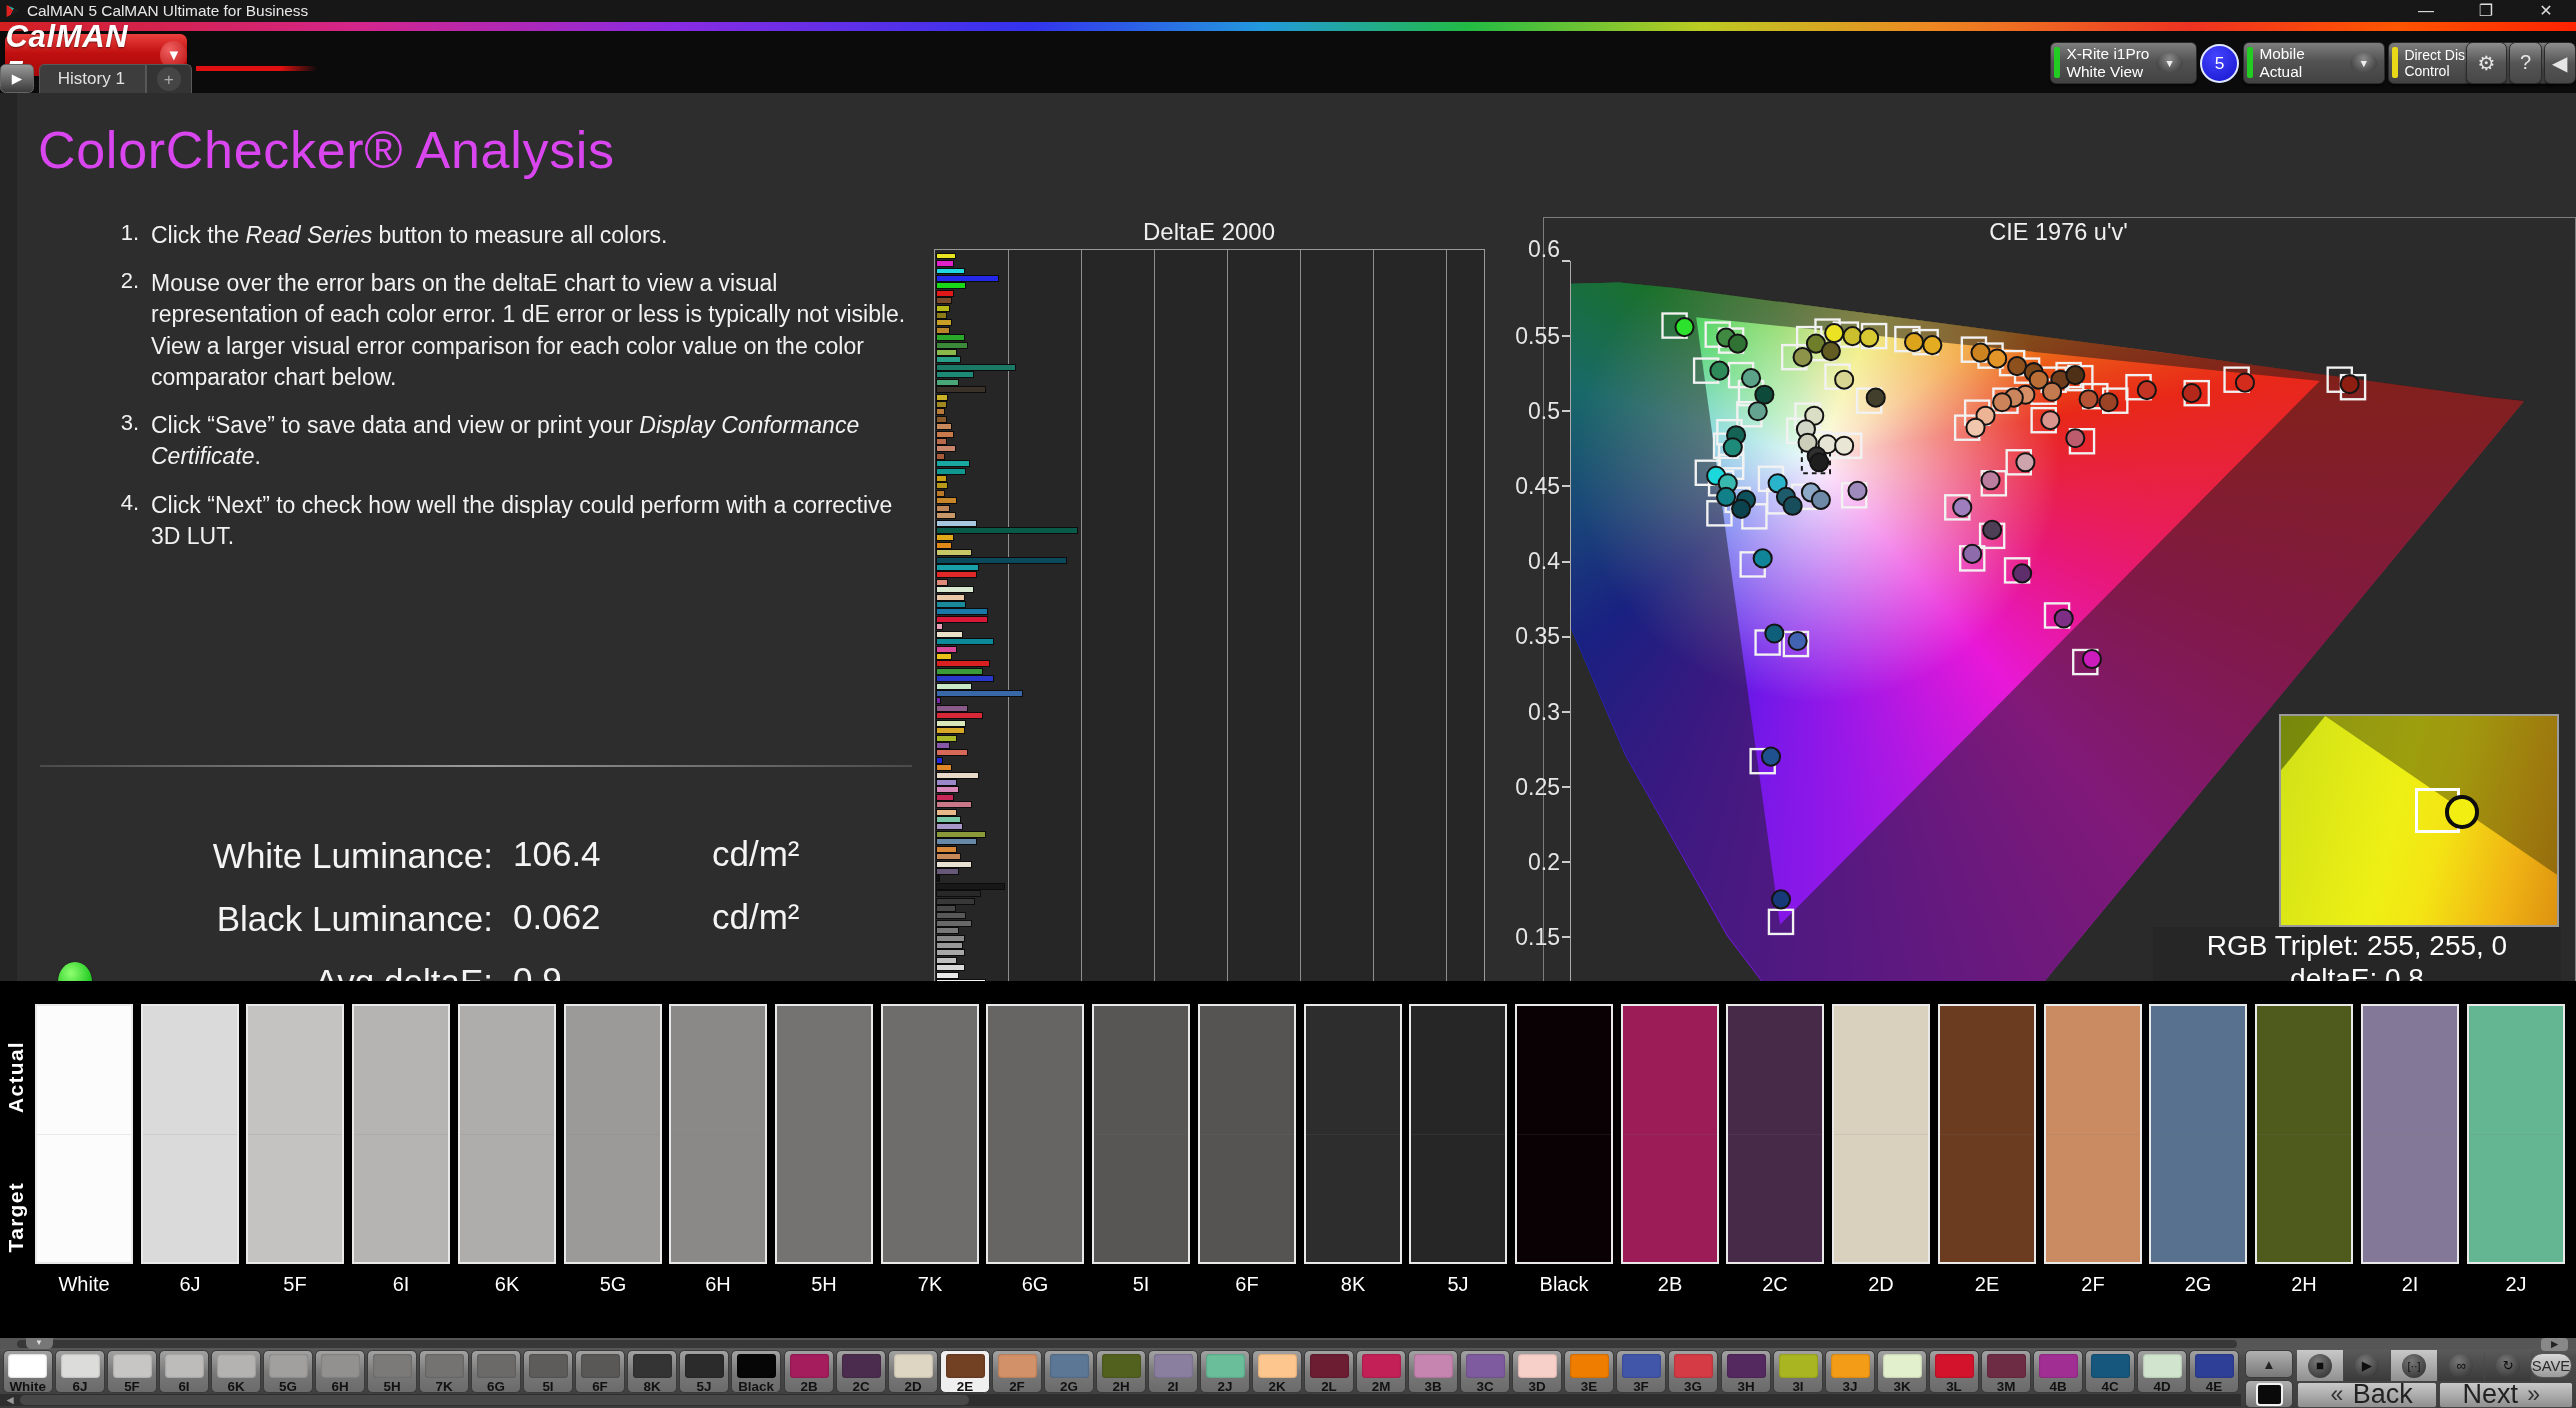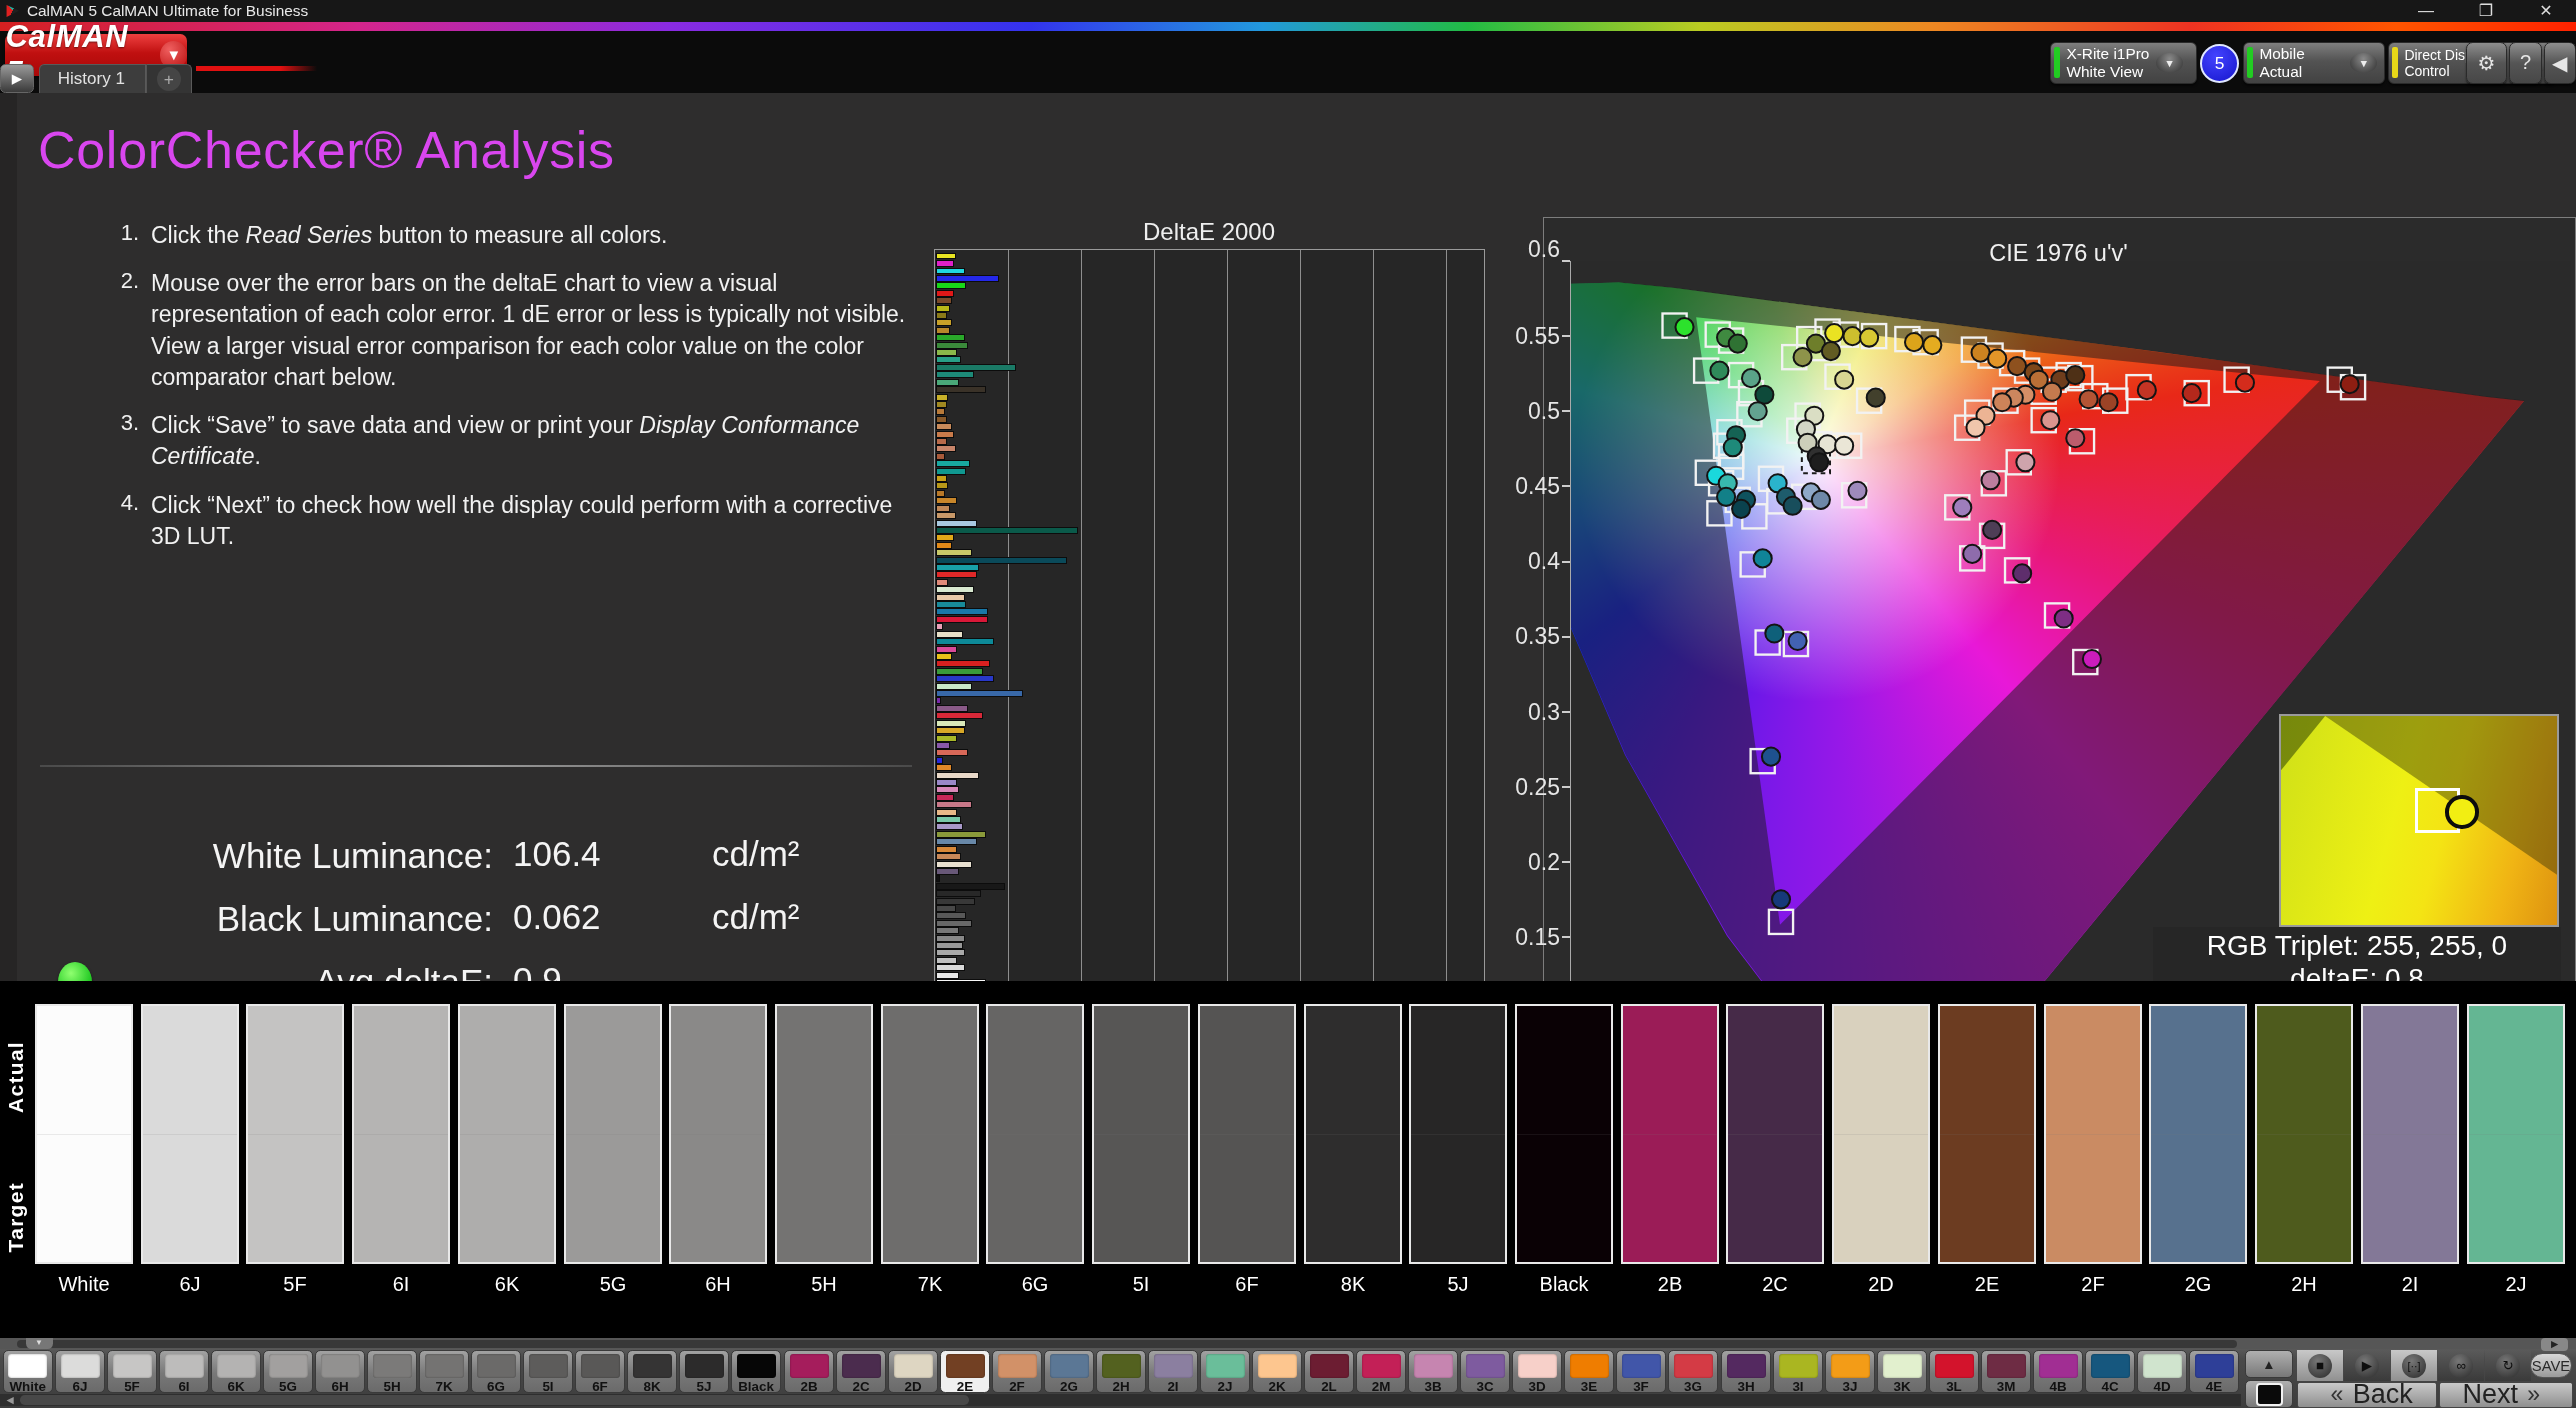--- a/index.html
+++ b/index.html
@@ -78,21 +78,21 @@
   
   #deltae-title{left:934px;top:125px;width:550px;text-align:center;font-size:24px;color:#eee;}
   #deltae-plot{left:934px;top:156px;width:549px;height:738px;background:#262626;border:1.3px solid #9a9a9a;}
   .degrid{position:absolute;top:0;width:1.3px;height:738px;background:#8e8e8e;}
   .debar{position:absolute;left:1.3px;height:4.7px;border:1.3px solid #0c0c0c;}
   .detick{position:absolute;top:900px;width:1.3px;height:9.4px;background:#bbb;}
   .delbl{position:absolute;top:914px;width:40px;margin-left:-20px;text-align:center;font-size:22px;color:#e8e8e8;}
 
   
   #cie-panel{left:1543px;top:124px;width:1031px;height:847px;background:#2b2b2b;border:1.3px solid #7d7d7d;}
-  #cie-title{left:1543px;top:147px;width:1031px;text-align:center;font-size:23.5px;color:#f0f0f0;}
+  #cie-title{left:1543px;top:126px;width:1031px;text-align:center;font-size:23.5px;color:#f0f0f0;}
   #cie-plot{left:1570px;top:168px;width:1000px;height:751px;background:#2a2a2a;border-left:1.3px solid #aaa;border-bottom:1.3px solid #aaa;}
   #cie-horseshoe{position:absolute;left:0;top:0;width:1000px;height:751px;}
   #cie-hue{position:absolute;left:0;top:0;width:100%;height:100%;
     background:
       radial-gradient(circle at 24.6% 26.3%, rgba(255,255,255,.95), rgba(255,255,255,0) 26%),
       conic-gradient(from 0deg at 24.6% 26.3%,
         #9ccc20 0deg,#e8e020 22deg,#f09018 55deg,#e82818 80deg,#e81878 112deg,
         #e818d8 140deg,#9818e8 175deg,#5818e8 205deg,#1828e8 232deg,#1870d8 256deg,
         #18b8b8 286deg,#18c838 316deg,#58c820 344deg,#9ccc20 360deg);}
   #cie-svg{position:absolute;left:0;top:0;}

